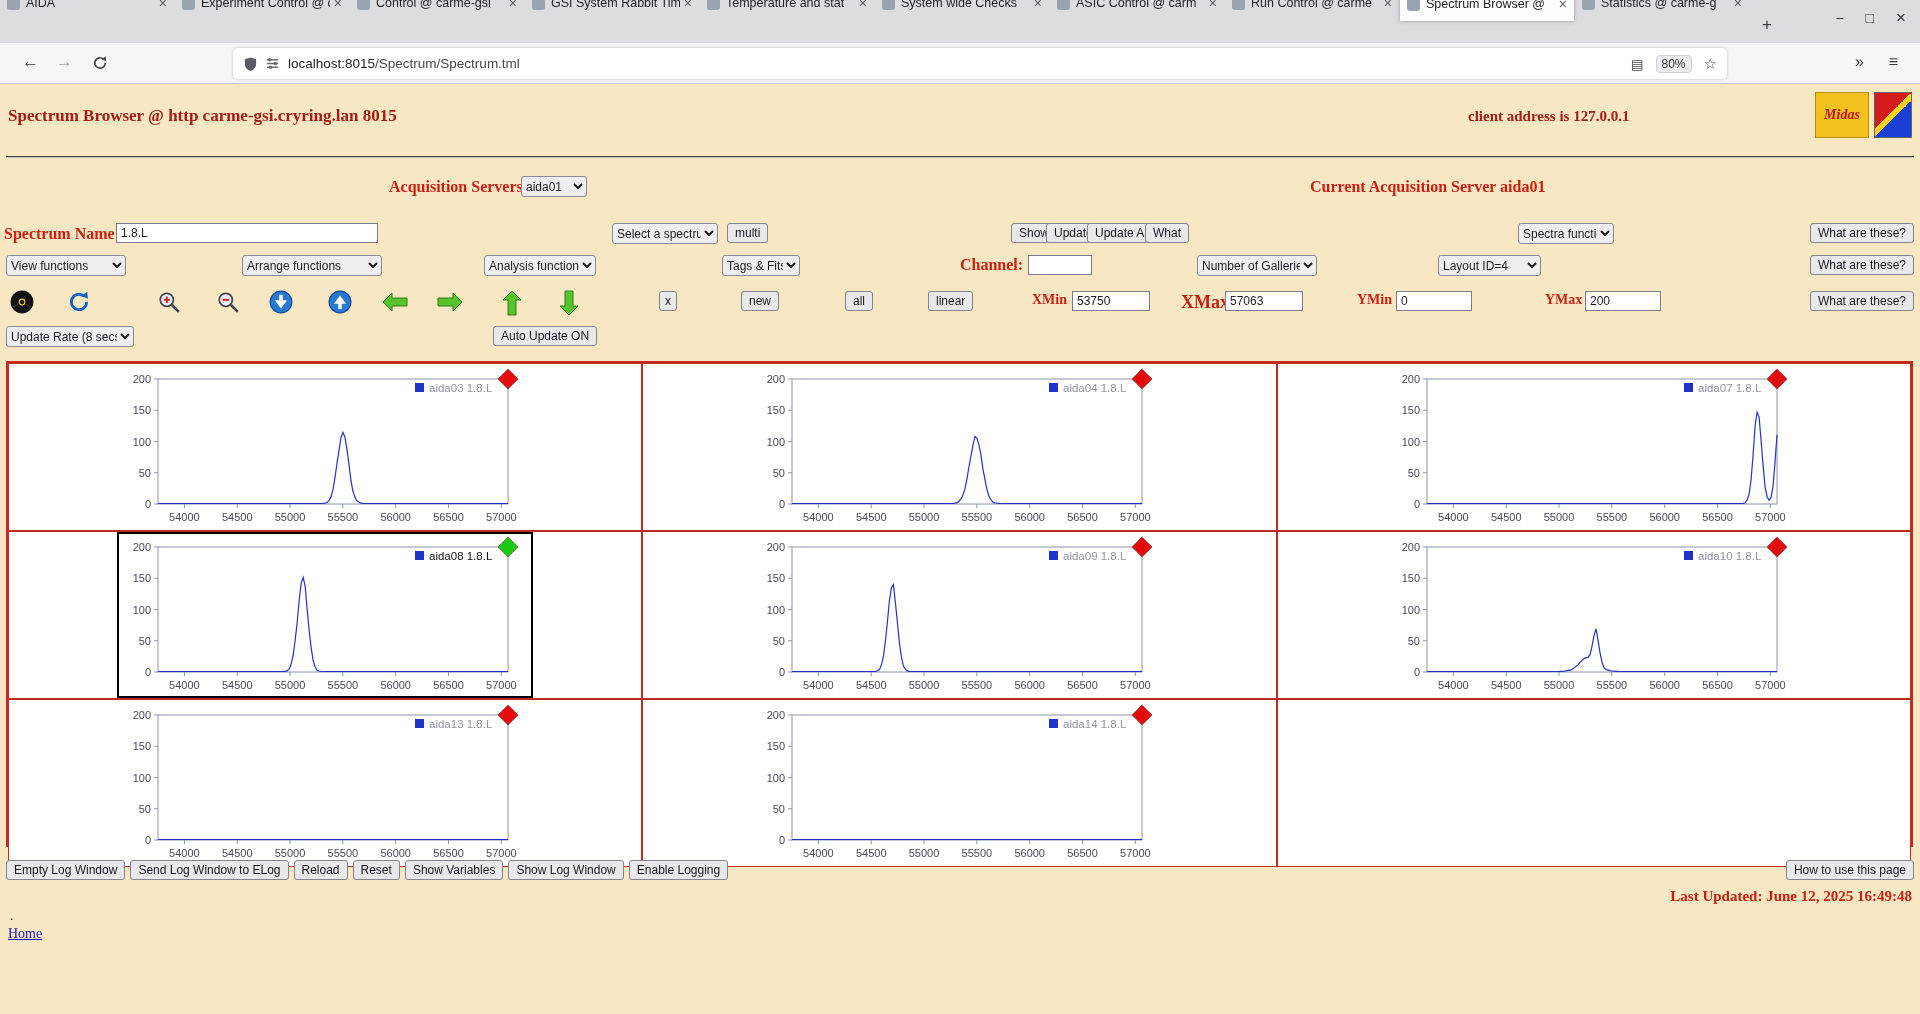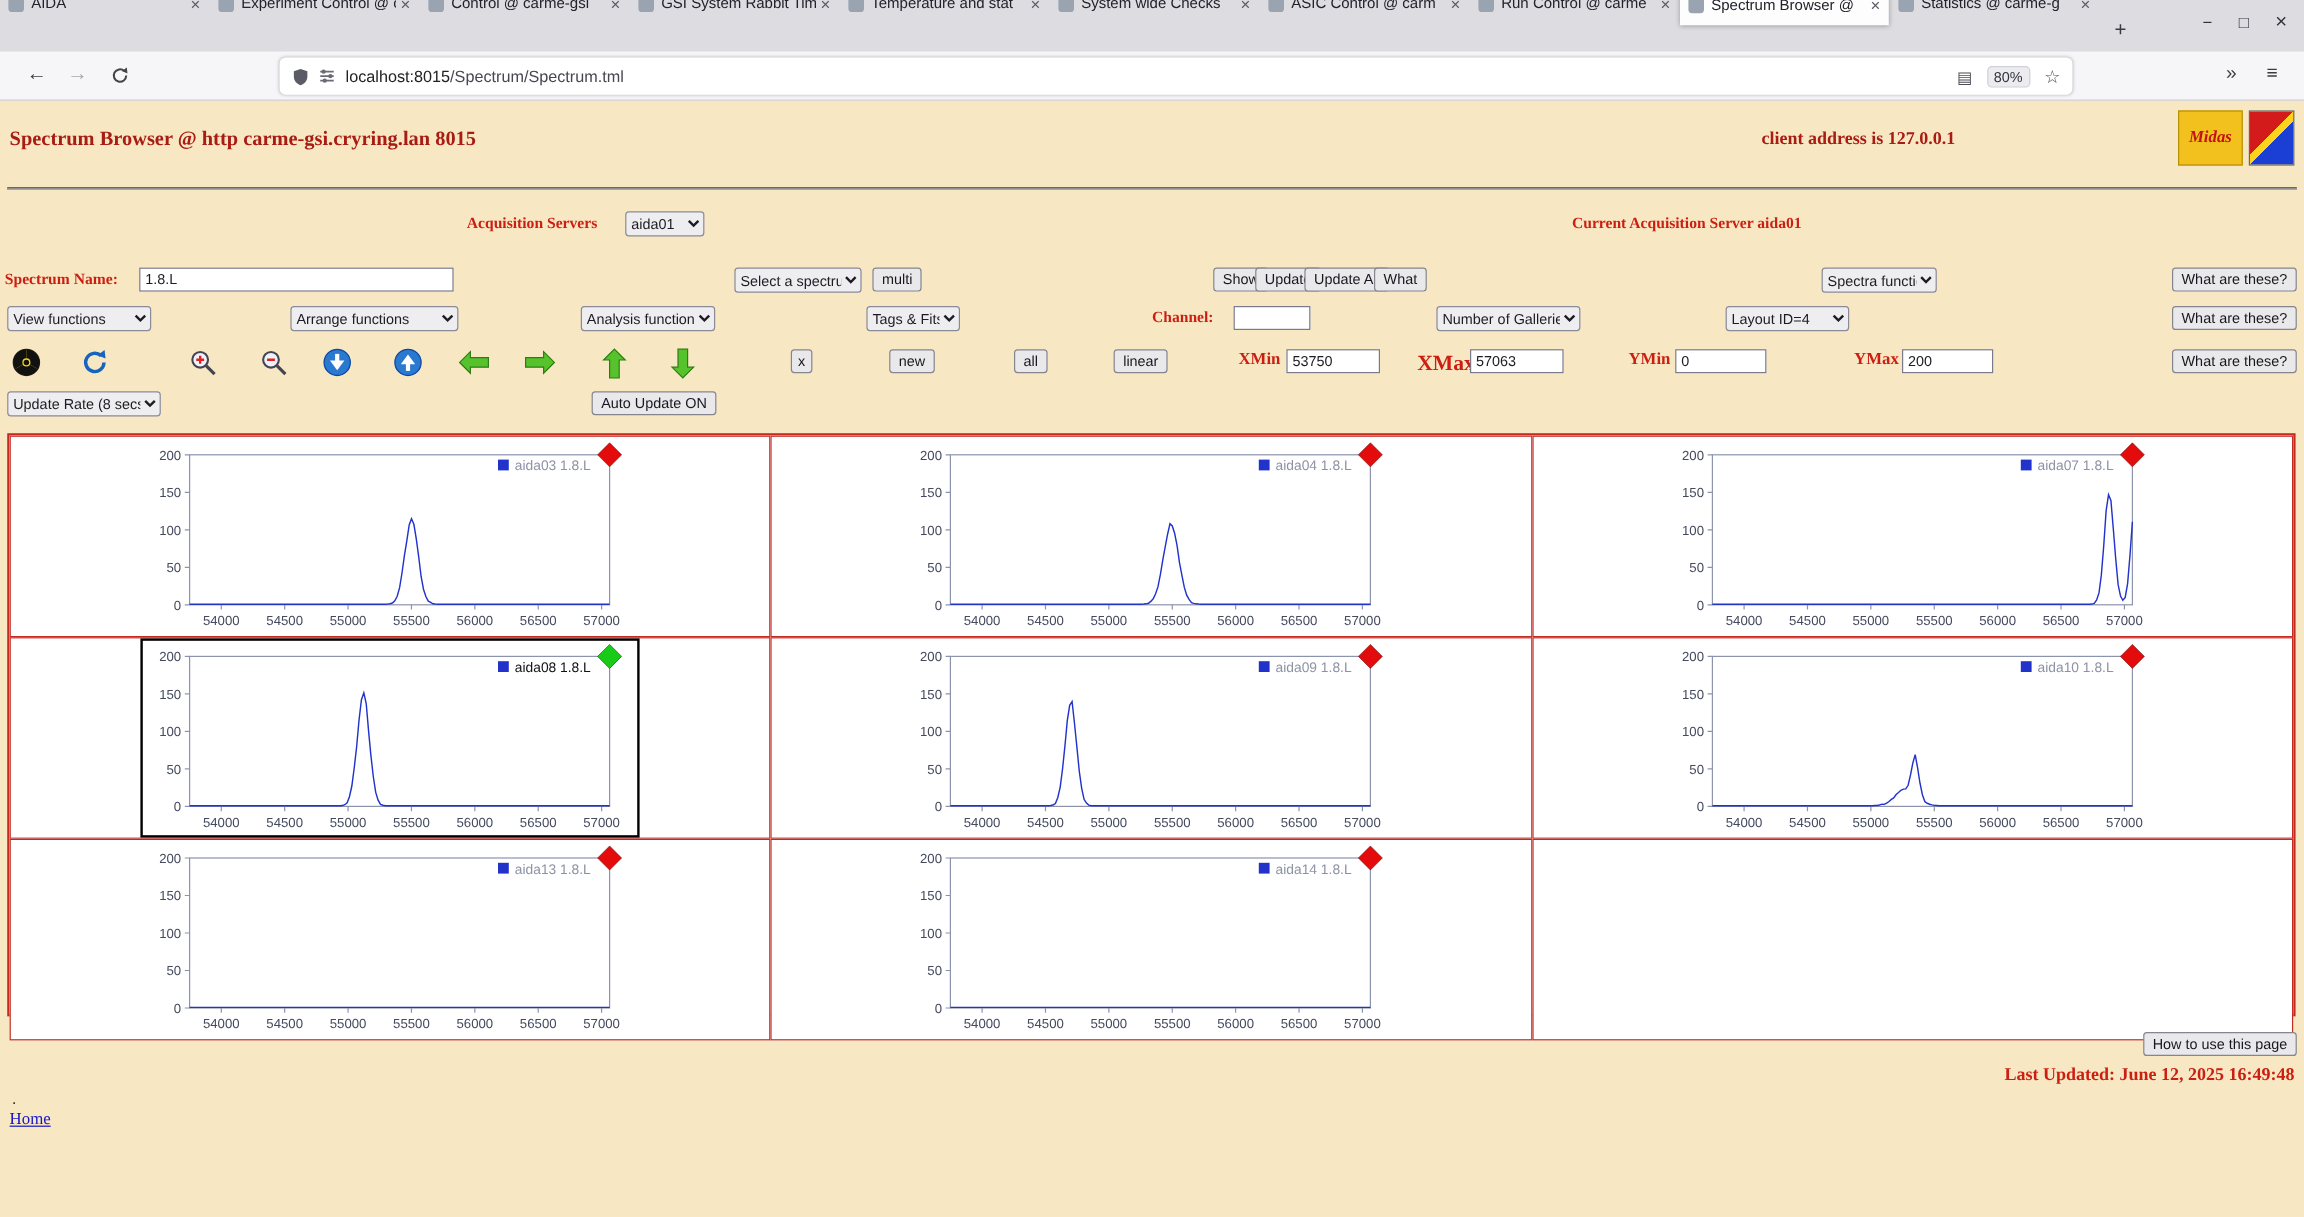--- a/index.html
+++ b/index.html
@@ -34,21 +34,21 @@
   .url-right{margin-left:auto;display:flex;align-items:center;gap:12px;color:#4c4c57;}
   .zoombadge{font-size:12px;background:#ececf0;border:1px solid #cfcfd8;border-radius:4px;
     padding:1px 5px;color:#33333c;}
   .tool-right{position:absolute;top:10px;font-size:16px;color:#3b3b44;}
 
   
   .page{position:absolute;top:84px;left:0;width:1920px;height:930px;background:#f8e7c3;}
   .rtitle{position:absolute;font-family:"Liberation Serif",serif;font-weight:bold;
     color:#a81c14;font-size:17px;}
   .rlabel{position:absolute;font-family:"Liberation Serif",serif;font-weight:bold;
-    color:#cc1f12;font-size:13px;}
+    color:#cc1f12;font-size:16px;}
   .hrline{position:absolute;left:6px;right:6px;top:72px;height:2px;background:#4a4a4a;
     border-bottom:1px solid #bdbdbd;}
 
   select{position:absolute;font-size:12px;height:21px;background:#eeeef1;
     border:1px solid #8a8a98;border-radius:3px;color:#1c1c24;}
   input[type=text]{position:absolute;font-size:12px;height:20px;background:#fff;
     border:1px solid #7a7a8c;padding:1px 4px;color:#1c1c24;}
   .btn{position:absolute;font-size:12px;background:#e9e9ec;border:1px solid #85858f;
     border-radius:3px;padding:2px 7px;color:#17171f;}
   .btnrow{display:inline-flex;gap:5px;position:absolute;}
@@ -591,17 +591,26 @@
             <polyline points="38.0,136.5 40.0,136.5 42.0,136.5 44.0,136.5 46.0,136.5 47.9,136.5 49.9,136.5 51.9,136.5 53.9,136.5 55.9,136.5 57.9,136.5 59.9,136.5 61.9,136.5 63.9,136.5 65.8,136.5 67.8,136.5 69.8,136.5 71.8,136.5 73.8,136.5 75.8,136.5 77.8,136.5 79.8,136.5 81.8,136.5 83.7,136.5 85.7,136.5 87.7,136.5 89.7,136.5 91.7,136.5 93.7,136.5 95.7,136.5 97.7,136.5 99.6,136.5 101.6,136.5 103.6,136.5 105.6,136.5 107.6,136.5 109.6,136.5 111.6,136.5 113.6,136.5 115.6,136.5 117.5,136.5 119.5,136.5 121.5,136.5 123.5,136.5 125.5,136.5 127.5,136.5 129.5,136.5 131.5,136.5 133.5,136.5 135.4,136.5 137.4,136.5 139.4,136.5 141.4,136.5 143.4,136.5 145.4,136.5 147.4,136.5 149.4,136.5 151.4,136.5 153.3,136.5 155.3,136.5 157.3,136.5 159.3,136.5 161.3,136.5 163.3,136.5 165.3,136.5 167.3,136.5 169.3,136.5 171.2,136.5 173.2,136.5 175.2,136.5 177.2,136.5 179.2,136.5 181.2,136.5 183.2,136.5 185.2,136.5 187.1,136.5 189.1,136.5 191.1,136.5 193.1,136.5 195.1,136.5 197.1,136.5 199.1,136.5 201.1,136.5 203.1,136.5 205.0,136.5 207.0,136.5 209.0,136.5 211.0,136.5 213.0,136.5 215.0,136.5 217.0,136.5 219.0,136.5 221.0,136.5 222.9,136.5 224.9,136.5 226.9,136.5 228.9,136.5 230.9,136.5 232.9,136.5 234.9,136.5 236.9,136.5 238.9,136.5 240.8,136.5 242.8,136.5 244.8,136.5 246.8,136.5 248.8,136.5 250.8,136.5 252.8,136.5 254.8,136.5 256.8,136.5 258.7,136.5 260.7,136.5 262.7,136.5 264.7,136.5 266.7,136.5 268.7,136.5 270.7,136.5 272.7,136.5 274.6,136.5 276.6,136.5 278.6,136.5 280.6,136.5 282.6,136.5 284.6,136.5 286.6,136.5 288.6,136.5 290.6,136.5 292.5,136.5 294.5,136.5 296.5,136.5 298.5,136.5 300.5,136.5 302.5,136.5 304.5,136.5 306.5,136.5 308.5,136.5 310.4,136.5 312.4,136.5 314.4,136.5 316.4,136.5 318.4,136.5 320.4,136.5 322.4,136.5 324.4,136.5 326.4,136.5 328.3,136.5 330.3,136.5 332.3,136.5 334.3,136.5 336.3,136.5 338.3,136.5 340.3,136.5 342.3,136.5 344.3,136.5 346.2,136.5 348.2,136.5 350.2,136.5 352.2,136.5 354.2,136.5 356.2,136.5 358.2,136.5 360.2,136.5 362.1,136.5 364.1,136.5 366.1,136.5 368.1,136.5 370.1,136.5 372.1,136.5 374.1,136.5 376.1,136.5 378.1,136.5 380.0,136.5 382.0,136.5 384.0,136.5 386.0,136.5 388.0,136.5 " fill="none" stroke="#2233cc" stroke-width="1.2"></polyline>
             <rect x="295" y="16" width="9" height="9" fill="#2233cc"></rect>
             <text x="309" y="25" font-size="11.5" fill="#8d93a6">aida14 1.8.L</text>
             <polygon points="388,2 398,12 388,22 378,12" fill="#e30b0b" stroke="#7a1010" stroke-width="0.5"></polygon>
           </svg>
         </div>
       </div>
       <div class="cell"></div>
     </div>
 
+  <div class="btnrow" style="left:6px;top:776px;">
+    <button class="btn">Empty Log Window</button>
+    <button class="btn">Send Log Window to ELog</button>
+    <button class="btn">Reload</button>
+    <button class="btn">Reset</button>
+    <button class="btn">Show Variables</button>
+    <button class="btn">Show Log Window</button>
+    <button class="btn">Enable Logging</button>
+  </div>
   <button class="btn" style="right:6px;left:auto;top:776px;">How to use this page</button>
   <div class="lastupd">Last Updated: June 12, 2025 16:49:48</div>
   <div style="position:absolute;left:10px;top:824px;font-size:13px;color:#222;">.</div>
   <a class="homelink">Home</a>
 </div>
 
 </body></html>

